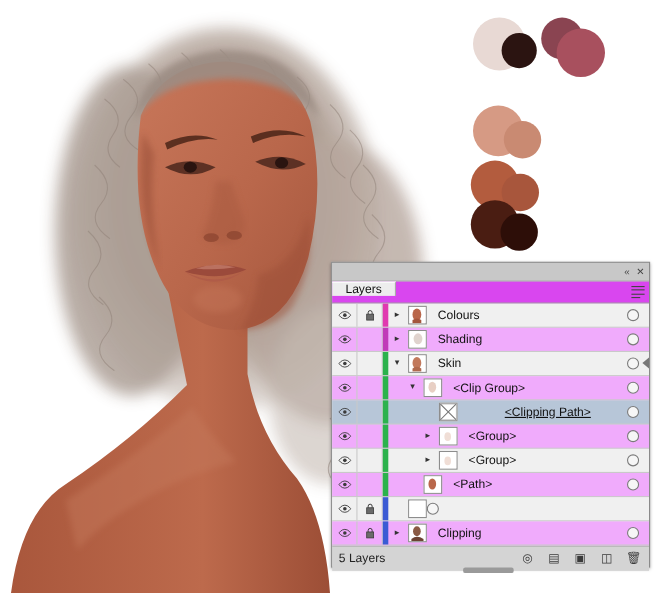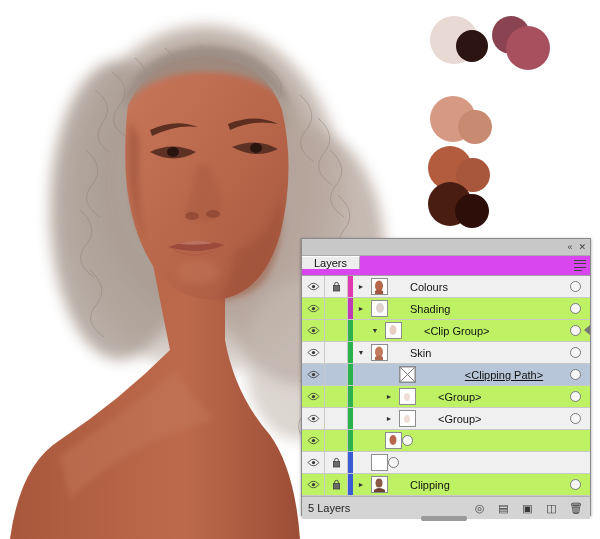--- a/index.html
+++ b/index.html
@@ -52,41 +52,41 @@
   .panel-menu i{display:block;height:1px;background:#444;}
   .panel-menu i:last-child{width:8px;}
 
   .layer-list{background:#e8e8e8;}
   .layer-row{
     height:21px;display:flex;align-items:center;
     border-bottom:1px solid #c9c9c9;
     background:#f0f0f0;
     position:relative;
   }
-  .layer-row.alt{background:#bef264;}
+  .layer-row.alt{background:#f0abfc;}
   .layer-row.selected{background:#b7c6d8;text-align:center;}
   .cell-eye{
     width:22px;height:100%;display:flex;align-items:center;justify-content:center;
     border-right:1px solid #c9c9c9;
   }
   .cell-lock{
     width:22px;height:100%;display:flex;align-items:center;justify-content:center;
     border-right:1px solid #c9c9c9;
   }
   .color-bar{width:5px;height:100%;}
   .cell-arrow{
     width:16px;height:100%;display:flex;align-items:center;justify-content:center;
     color:#333;font-size:7px;
   }
   .thumb{
     width:15px;height:15px;margin-left:2px;border:1px solid #8d8d8d;background:#fff;
     flex:0 0 auto;overflow:hidden;position:relative;
   }
   .layer-name{
-    flex:1;padding-left:22px;font-size:11px;color:#111;white-space:nowrap;overflow:hidden;
+    flex:1;padding-left:10px;font-size:11px;color:#111;white-space:nowrap;overflow:hidden;
   }
   .layer-name.underline{text-decoration:underline;}
   .target-circle{
     width:9px;height:9px;border-radius:50%;border:1px solid #7a7a7a;
     margin-right:9px;background:#f6f6f6;
   }
 
   .panel-footer{
     height:22px;background:#d4d4d4;display:flex;align-items:center;
     border-top:1px solid #b0b0b0;
@@ -265,57 +265,57 @@
         <div class="color-bar" style="background: rgb(192, 58, 184);"></div>
         <div style="width: 0px; height: 100%;"></div>
         <div class="cell-arrow">►</div>
         <div class="thumb"><svg width="15" height="15" viewBox="0 0 15 15">
             <rect width="15" height="15" fill="#fff"></rect>
             <ellipse cx="8" cy="7" rx="4" ry="5" fill="#d8c8c2" opacity=".8"></ellipse>
           </svg></div>
         <div class="layer-name">Shading</div>
         <div class="target-circle"></div>
       </div>
+      <div class="layer-row">
+        <div class="cell-eye">
+          <svg class="eye" viewBox="0 0 16 10">
+            <path d="M8 1C4 1 1.5 5 1.5 5S4 9 8 9s6.5-4 6.5-4S12 1 8 1z" fill="none" stroke="#3a3a3a" stroke-width="1"></path>
+            <circle cx="8" cy="5" r="2" fill="#3a3a3a"></circle>
+          </svg>
+        </div>
+        <div class="cell-lock"></div>
+        <div class="color-bar" style="background: rgb(43, 178, 76);"></div>
+        <div style="width: 0px; height: 100%;"></div>
+        <div class="cell-arrow">▼</div>
+        <div class="thumb"><svg width="15" height="15" viewBox="0 0 15 15">
+            <rect width="15" height="15" fill="#fff"></rect>
+            <ellipse cx="7" cy="7" rx="4" ry="5.5" fill="#c2795c"></ellipse>
+            <path d="M3 12 q4-3 8 0 v3 h-8z" fill="#b06a4e"></path>
+          </svg></div>
+        <div class="layer-name">Skin</div>
+        <div class="target-circle"></div>
+      </div>
       <div class="layer-row alt">
         <div class="cell-eye">
           <svg class="eye" viewBox="0 0 16 10">
             <path d="M8 1C4 1 1.5 5 1.5 5S4 9 8 9s6.5-4 6.5-4S12 1 8 1z" fill="none" stroke="#3a3a3a" stroke-width="1"></path>
             <circle cx="8" cy="5" r="2" fill="#3a3a3a"></circle>
           </svg>
         </div>
         <div class="cell-lock"></div>
         <div class="color-bar" style="background: rgb(43, 178, 76);"></div>
         <div style="width: 14px; height: 100%;"></div>
         <div class="cell-arrow">▼</div>
         <div class="thumb"><svg width="15" height="15" viewBox="0 0 15 15">
             <rect width="15" height="15" fill="#fff"></rect>
             <ellipse cx="7" cy="7" rx="3.5" ry="5" fill="#e8cfc4"></ellipse>
           </svg></div>
         <div class="layer-name">&lt;Clip Group&gt;</div>
         <div class="target-circle"></div>
       </div>
-      <div class="layer-row">
-        <div class="cell-eye">
-          <svg class="eye" viewBox="0 0 16 10">
-            <path d="M8 1C4 1 1.5 5 1.5 5S4 9 8 9s6.5-4 6.5-4S12 1 8 1z" fill="none" stroke="#3a3a3a" stroke-width="1"></path>
-            <circle cx="8" cy="5" r="2" fill="#3a3a3a"></circle>
-          </svg>
-        </div>
-        <div class="cell-lock"></div>
-        <div class="color-bar" style="background: rgb(43, 178, 76);"></div>
-        <div style="width: 0px; height: 100%;"></div>
-        <div class="cell-arrow">▼</div>
-        <div class="thumb"><svg width="15" height="15" viewBox="0 0 15 15">
-            <rect width="15" height="15" fill="#fff"></rect>
-            <ellipse cx="7" cy="7" rx="4" ry="5.5" fill="#c2795c"></ellipse>
-            <path d="M3 12 q4-3 8 0 v3 h-8z" fill="#b06a4e"></path>
-          </svg></div>
-        <div class="layer-name">Skin</div>
-        <div class="target-circle"></div>
-      </div>
       <div class="layer-row selected">
         <div class="cell-eye">
           <svg class="eye" viewBox="0 0 16 10">
             <path d="M8 1C4 1 1.5 5 1.5 5S4 9 8 9s6.5-4 6.5-4S12 1 8 1z" fill="none" stroke="#3a3a3a" stroke-width="1"></path>
             <circle cx="8" cy="5" r="2" fill="#3a3a3a"></circle>
           </svg>
         </div>
         <div class="cell-lock"></div>
         <div class="color-bar" style="background: rgb(43, 178, 76);"></div>
         <div style="width: 28px; height: 100%;"></div>
@@ -372,20 +372,21 @@
           </svg>
         </div>
         <div class="cell-lock"></div>
         <div class="color-bar" style="background: rgb(43, 178, 76);"></div>
         <div style="width: 14px; height: 100%;"></div>
         <div class="cell-arrow"></div>
         <div class="thumb"><svg width="15" height="15" viewBox="0 0 15 15">
             <rect width="15" height="15" fill="#fff"></rect>
             <ellipse cx="7" cy="7" rx="3.5" ry="5" fill="#b9674b"></ellipse>
           </svg></div>
+        <div class="layer-name">&lt;Path&gt;</div>
         <div class="target-circle"></div>
       </div>
       <div class="layer-row">
         <div class="cell-eye">
           <svg class="eye" viewBox="0 0 16 10">
             <path d="M8 1C4 1 1.5 5 1.5 5S4 9 8 9s6.5-4 6.5-4S12 1 8 1z" fill="none" stroke="#3a3a3a" stroke-width="1"></path>
             <circle cx="8" cy="5" r="2" fill="#3a3a3a"></circle>
           </svg>
         </div>
         <div class="cell-lock">

